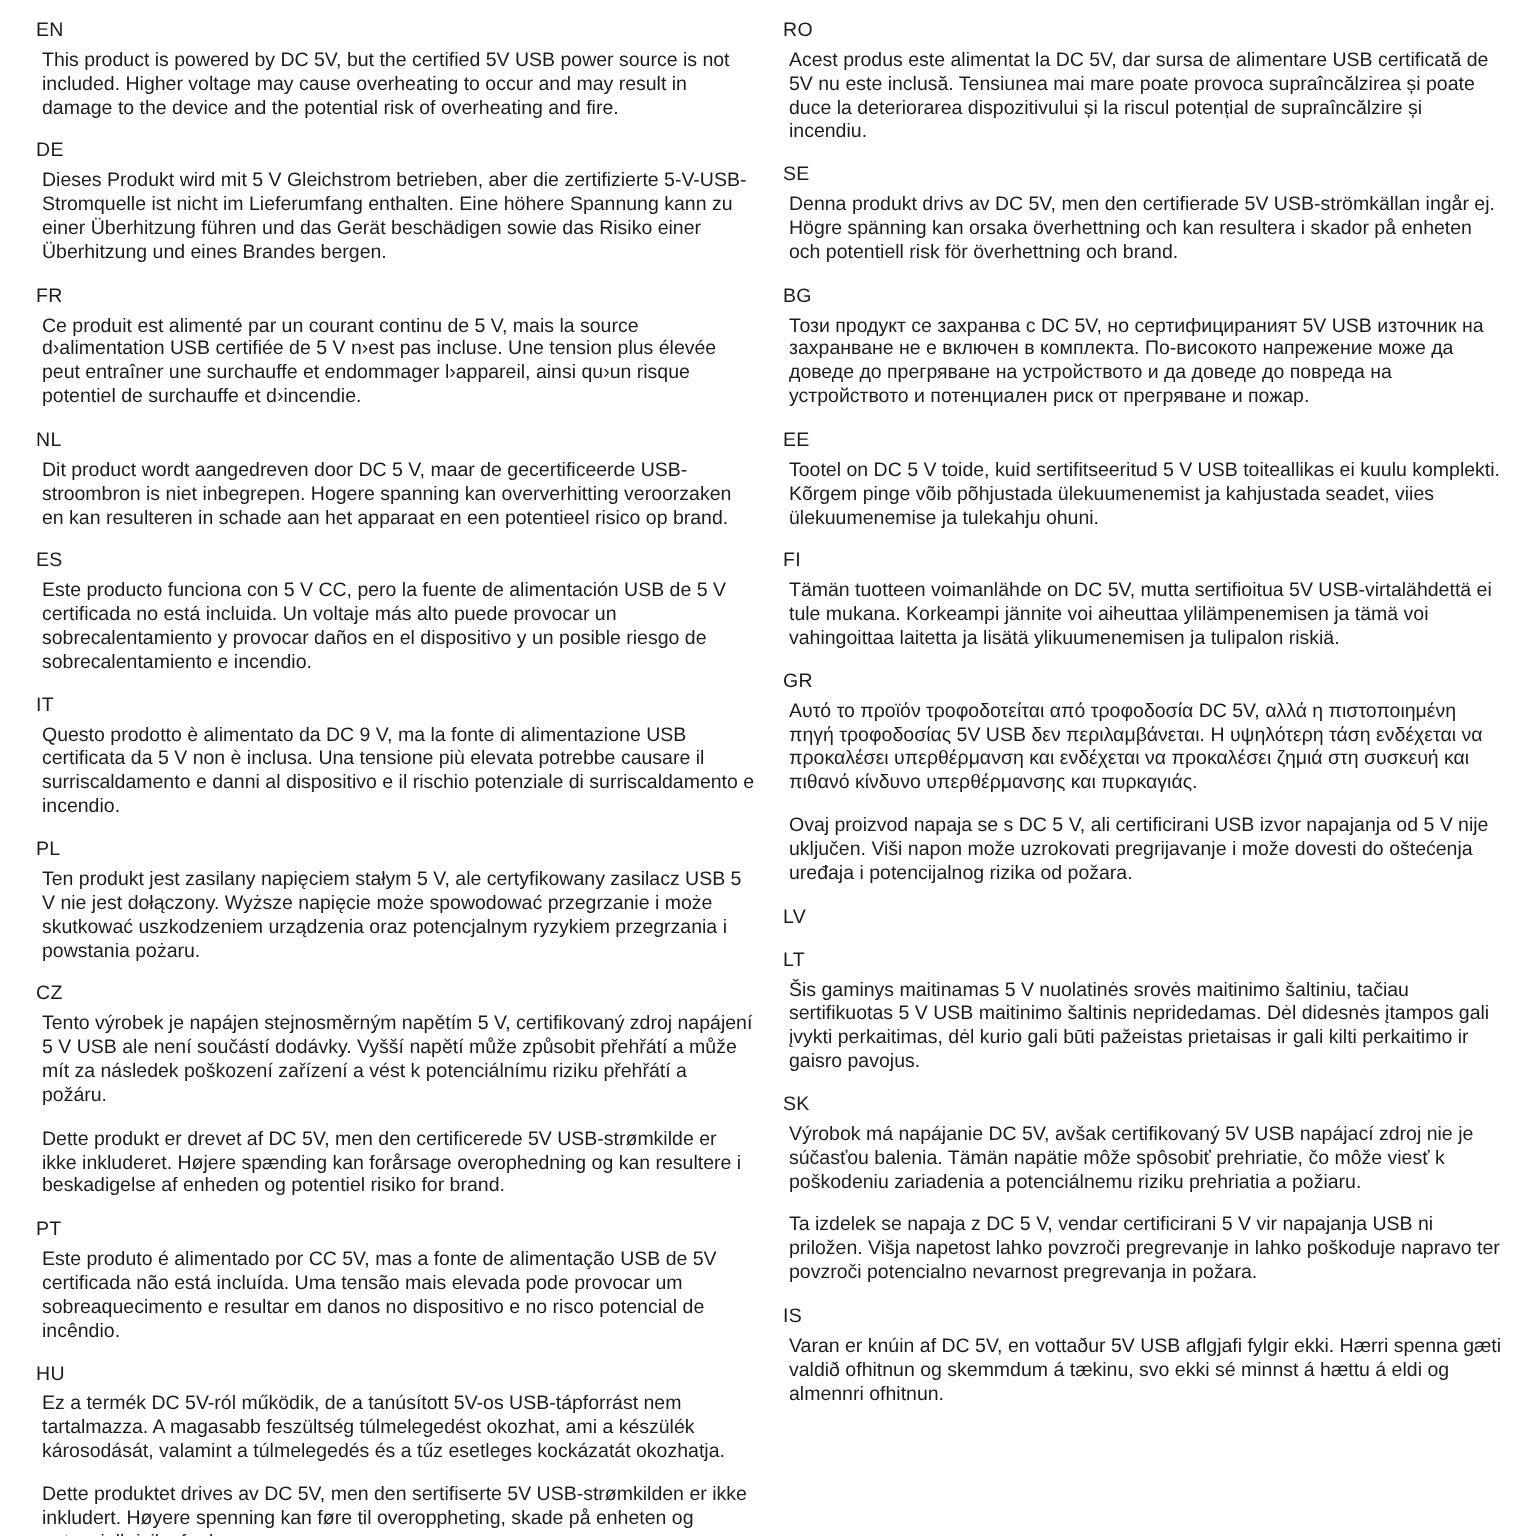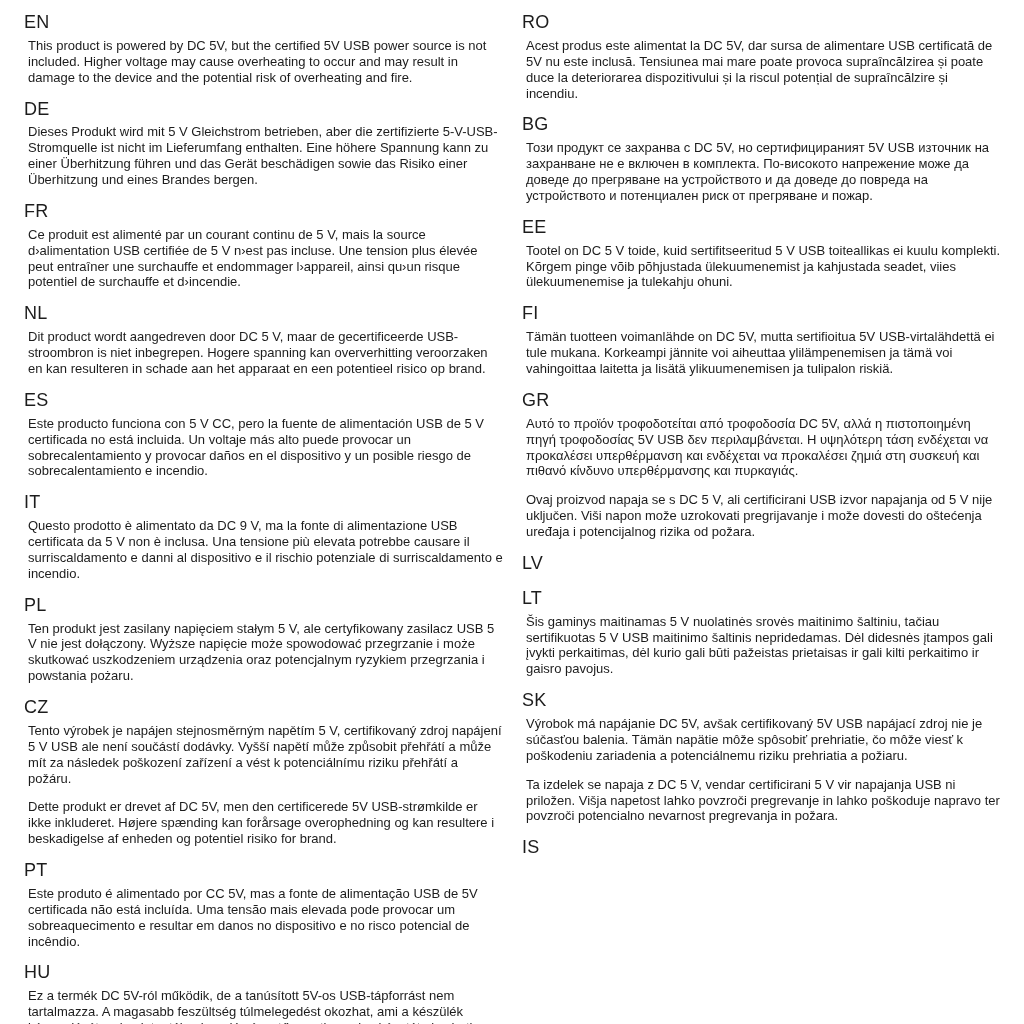--- a/index.html
+++ b/index.html
@@ -22,21 +22,21 @@
     width: 1024px;
   }
   .col {
     width: 484px;
     flex: 0 0 484px;
   }
   .lang-block {
     margin: 0 0 13px 0;
   }
   .lang-code {
-    font-size: 18px;
+    font-size: 13px;
     line-height: 1.22;
     margin: 0;
     letter-spacing: 0.2px;
   }
   .lang-text {
     font-size: 13px;
     line-height: 1.22;
     margin: 4px;
   }
 </style>
@@ -93,20 +93,24 @@
       <p class="lang-text">Dette produktet drives av DC 5V, men den sertifiserte 5V USB-strømkilden er ikke inkludert. Høyere spenning kan føre til overoppheting, skade på enheten og potensiell risiko for brann.</p>
     </section>
   </div>
 
   <div class="col">
     <section class="lang-block">
       <div class="lang-code">RO</div>
       <p class="lang-text">Acest produs este alimentat la DC 5V, dar sursa de alimentare USB certificată de 5V nu este inclusă. Tensiunea mai mare poate provoca supraîncălzirea și poate duce la deteriorarea dispozitivului și la riscul potențial de supraîncălzire și incendiu.</p>
     </section>
     <section class="lang-block">
+      <div class="lang-code">SE</div>
+      <p class="lang-text">Denna produkt drivs av DC 5V, men den certifierade 5V USB-strömkällan ingår ej. Högre spänning kan orsaka överhettning och kan resultera i skador på enheten och potentiell risk för överhettning och brand.</p>
+    </section>
+    <section class="lang-block">
       <div class="lang-code">BG</div>
       <p class="lang-text">Този продукт се захранва с DC 5V, но сертифицираният 5V USB източник на захранване не е включен в комплекта. По-високото напрежение може да доведе до прегряване на устройството и да доведе до повреда на устройството и потенциален риск от прегряване и пожар.</p>
     </section>
     <section class="lang-block">
       <div class="lang-code">EE</div>
       <p class="lang-text">Tootel on DC 5 V toide, kuid sertifitseeritud 5 V USB toiteallikas ei kuulu komplekti. Kõrgem pinge võib põhjustada ülekuumenemist ja kahjustada seadet, viies ülekuumenemise ja tulekahju ohuni.</p>
     </section>
     <section class="lang-block">
       <div class="lang-code">FI</div>
       <p class="lang-text">Tämän tuotteen voimanlähde on DC 5V, mutta sertifioitua 5V USB-virtalähdettä ei tule mukana. Korkeampi jännite voi aiheuttaa ylilämpenemisen ja tämä voi vahingoittaa laitetta ja lisätä ylikuumenemisen ja tulipalon riskiä.</p>
@@ -127,16 +131,17 @@
     </section>
     <section class="lang-block">
       <div class="lang-code">SK</div>
       <p class="lang-text">Výrobok má napájanie DC 5V, avšak certifikovaný 5V USB napájací zdroj nie je súčasťou balenia. Tämän napätie môže spôsobiť prehriatie, čo môže viesť k poškodeniu zariadenia a potenciálnemu riziku prehriatia a požiaru.</p>
     </section>
     <section class="lang-block">
       <p class="lang-text">Ta izdelek se napaja z DC 5 V, vendar certificirani 5 V vir napajanja USB ni priložen. Višja napetost lahko povzroči pregrevanje in lahko poškoduje napravo ter povzroči potencialno nevarnost pregrevanja in požara.</p>
     </section>
     <section class="lang-block">
       <div class="lang-code">IS</div>
+      <p class="lang-text">Varan er knúin af DC 5V, en vottaður 5V USB aflgjafi fylgir ekki. Hærri spenna gæti valdið ofhitnun og skemmdum á tækinu, svo ekki sé minnst á hættu á eldi og almennri ofhitnun.</p>
     </section>
   </div>
 
 </div>
 
 </body></html>

